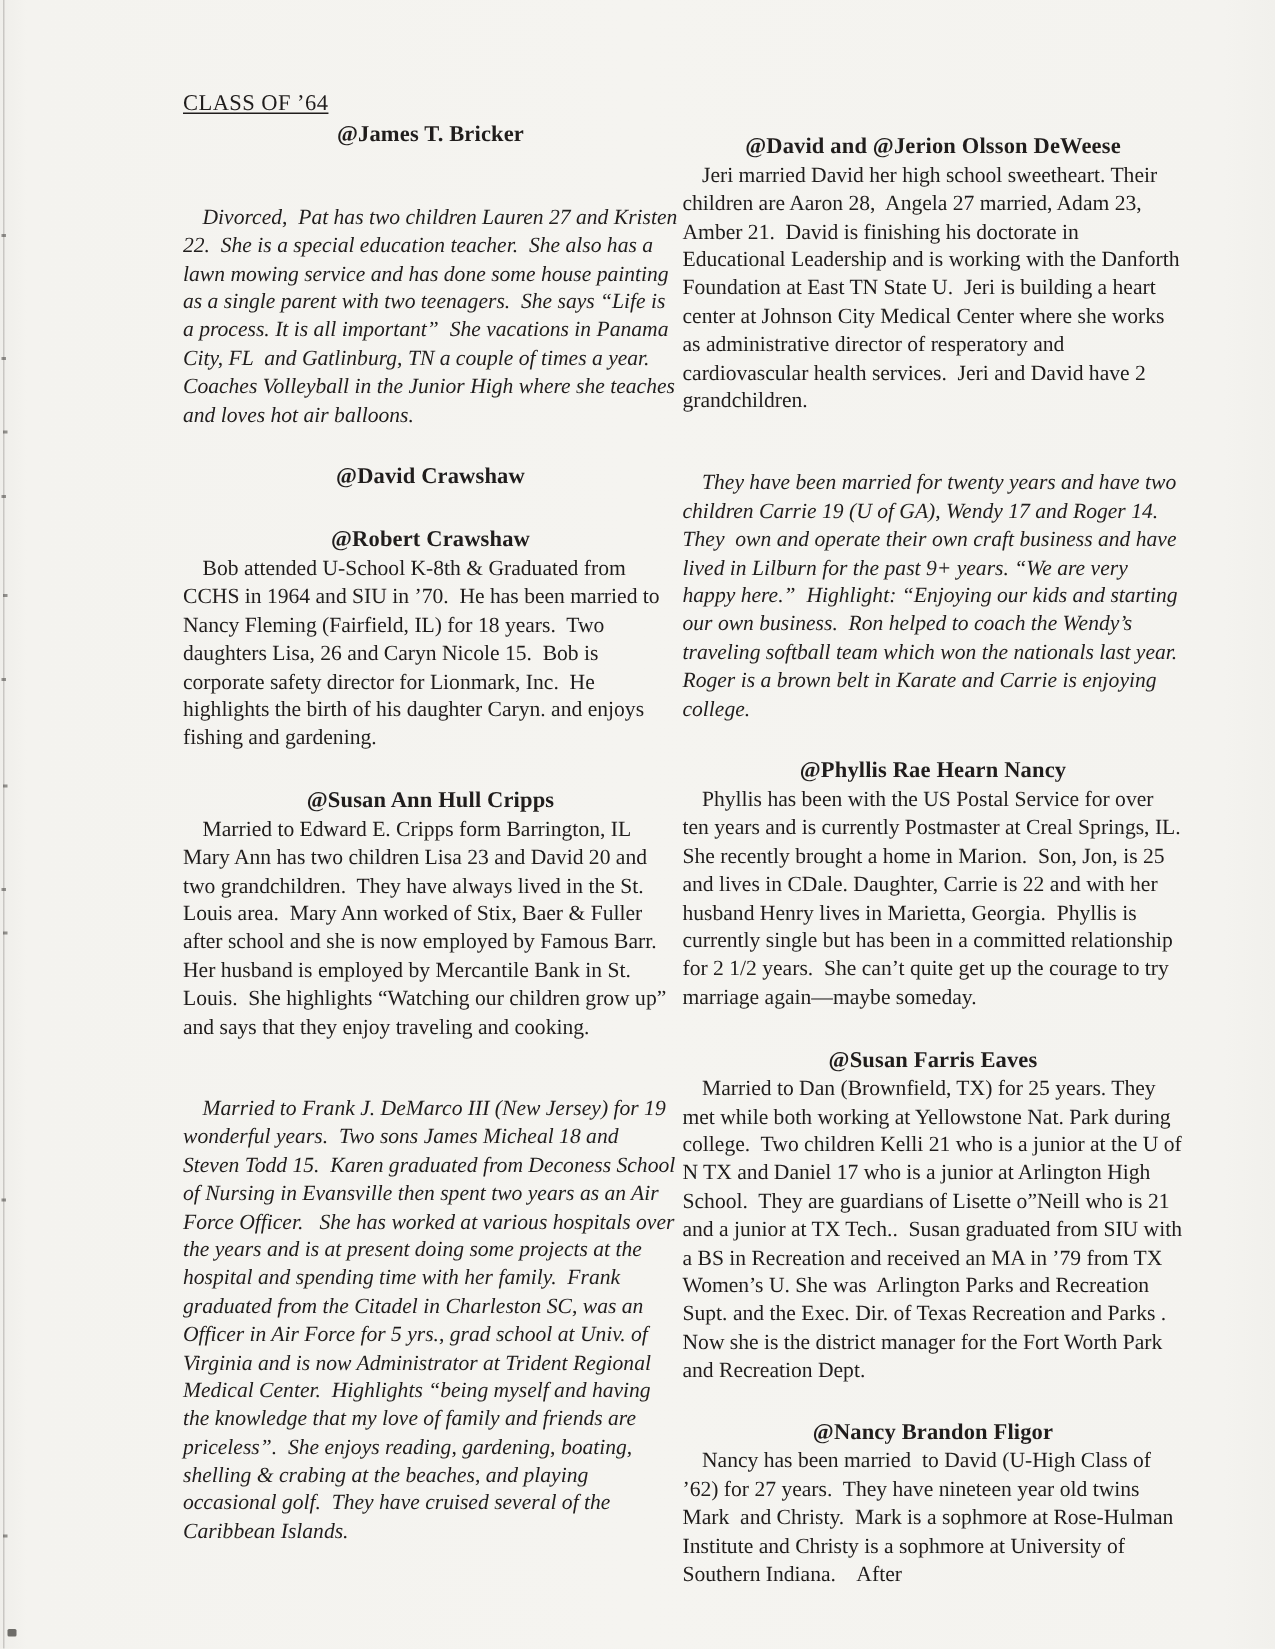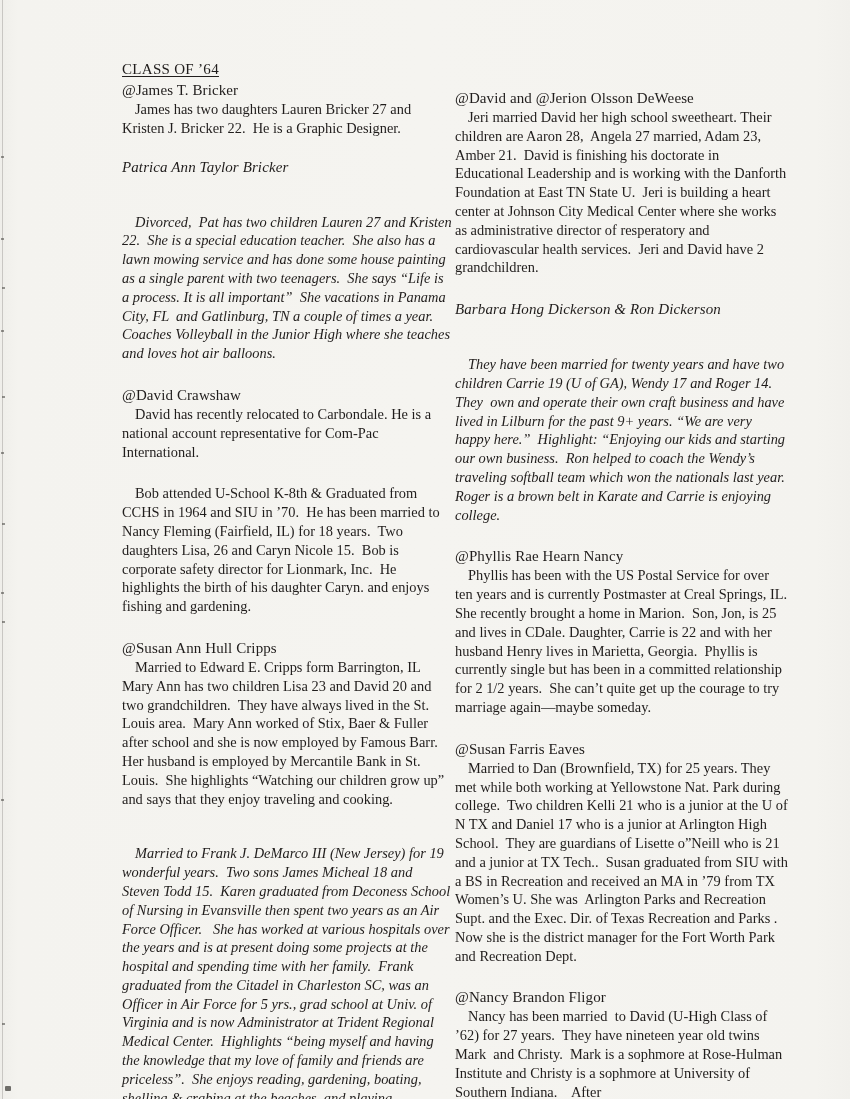--- a/index.html
+++ b/index.html
@@ -28,22 +28,23 @@
   .col-right { left:455px; top:89px;  width:334px; }
 
   .heading {
     font-size:15px; line-height:19px; letter-spacing:0.3px;
     text-decoration:underline; text-underline-offset:2px;
     margin:0 0 2px 0; font-weight:normal;
   }
   .entry { margin:0 0 23px 0; }
   .entry:last-child { margin-bottom:0; }
   .entry-name {
-    font-weight:normal; font-size:15px; line-height:19px; margin:0;
+    font-weight:bold; font-size:15px; line-height:19px; margin:0;
     letter-spacing:0.1px;
+    text-align:center;
   }
   .entry-body {
     font-size:14.4px; line-height:18.8px; margin:0;
     text-indent:13px; white-space:pre-wrap;
   }
   .it .entry-name { font-style:italic; }
   .it .entry-body { font-style:italic;margin-top:36px; }
 </style>
 </head>
 <body>
@@ -62,34 +63,32 @@
   <div class="tick" style="left:2px; top:621px;"></div>
   <div class="tick" style="left:1px; top:799px;"></div>
   <div class="tick" style="left:2px; top:1023px;"></div>
   <div class="mark-bl"></div>
 
   <div class="col col-left">
     <h2 class="heading">CLASS OF ’64</h2>
 
     <div class="entry" style="margin-bottom:20px;">
       <p class="entry-name">@James T. Bricker</p>
-      <p class="entry-body">James has two daughters Lauren Bricker 27 and Kristen J. Bricker 22.  He is a Graphic Designer.</p>
     </div>
 
     <div class="entry it">
-      <p class="entry-name">Patrica Ann Taylor Bricker</p>
       <p class="entry-body">Divorced,  Pat has two children Lauren 27 and Kristen 22.  She is a special education teacher.  She also has a lawn mowing service and has done some house painting as a single parent with two teenagers.  She says “Life is a process. It is all important”  She vacations in Panama City, FL  and Gatlinburg, TN a couple of times a year.  Coaches Volleyball in the Junior High where she teaches and loves hot air balloons.</p>
     </div>
 
     <div class="entry">
       <p class="entry-name">@David Crawshaw</p>
-      <p class="entry-body">David has recently relocated to Carbondale. He is a national account representative for Com-Pac International.</p>
     </div>
 
     <div class="entry">
+      <p class="entry-name">@Robert Crawshaw</p>
       <p class="entry-body">Bob attended U-School K-8th &amp; Graduated from CCHS in 1964 and SIU in ’70.  He has been married to Nancy Fleming (Fairfield, IL) for 18 years.  Two daughters Lisa, 26 and Caryn Nicole 15.  Bob is corporate safety director for Lionmark, Inc.  He highlights the birth of his daughter Caryn. and enjoys fishing and gardening.</p>
     </div>
 
     <div class="entry">
       <p class="entry-name">@Susan Ann Hull Cripps</p>
       <p class="entry-body">Married to Edward E. Cripps form Barrington, IL  Mary Ann has two children Lisa 23 and David 20 and two grandchildren.  They have always lived in the St. Louis area.  Mary Ann worked of Stix, Baer &amp; Fuller after school and she is now employed by Famous Barr.  Her husband is employed by Mercantile Bank in St. Louis.  She highlights “Watching our children grow up” and says that they enjoy traveling and cooking.</p>
     </div>
 
     <div class="entry it">
       <p class="entry-body">Married to Frank J. DeMarco III (New Jersey) for 19 wonderful years.  Two sons James Micheal 18 and Steven Todd 15.  Karen graduated from Deconess School of Nursing in Evansville then spent two years as an Air Force Officer.   She has worked at various hospitals over the years and is at present doing some projects at the hospital and spending time with her family.  Frank graduated from the Citadel in Charleston SC, was an Officer in Air Force for 5 yrs., grad school at Univ. of Virginia and is now Administrator at Trident Regional Medical Center.  Highlights “being myself and having the knowledge that my love of family and friends are priceless”.  She enjoys reading, gardening, boating, shelling &amp; crabing at the beaches, and playing occasional golf.  They have cruised several of the  Caribbean Islands.</p>
@@ -97,21 +96,20 @@
   </div>
 
   <div class="col col-right">
 
     <div class="entry">
       <p class="entry-name">@David  and @Jerion Olsson DeWeese</p>
       <p class="entry-body">Jeri married David her high school sweetheart. Their children are Aaron 28,  Angela 27 married, Adam 23, Amber 21.  David is finishing his doctorate in Educational Leadership and is working with the Danforth Foundation at East TN State U.  Jeri is building a heart center at Johnson City Medical Center where she works as administrative director of resperatory and cardiovascular health services.  Jeri and David have 2 grandchildren.</p>
     </div>
 
     <div class="entry it">
-      <p class="entry-name">Barbara Hong Dickerson &amp; Ron Dickerson</p>
       <p class="entry-body">They have been married for twenty years and have two children Carrie 19 (U of GA), Wendy 17 and Roger 14.  They  own and operate their own craft business and have lived in Lilburn for the past 9+ years. “We are very happy here.”  Highlight: “Enjoying our kids and starting our own business.  Ron helped to coach the Wendy’s traveling softball team which won the nationals last year.  Roger is a brown belt in Karate and Carrie is enjoying college.</p>
     </div>
 
     <div class="entry">
       <p class="entry-name">@Phyllis Rae Hearn Nancy</p>
       <p class="entry-body">Phyllis has been with the US Postal Service for over ten years and is currently Postmaster at Creal Springs, IL.  She recently brought a home in Marion.  Son, Jon, is 25 and lives in CDale. Daughter, Carrie is 22 and with her husband Henry lives in Marietta, Georgia.  Phyllis is currently single but has been in a committed relationship for 2 1/2 years.  She can’t quite get up the courage to try marriage again—maybe someday.</p>
     </div>
 
     <div class="entry">
       <p class="entry-name">@Susan Farris Eaves</p>

